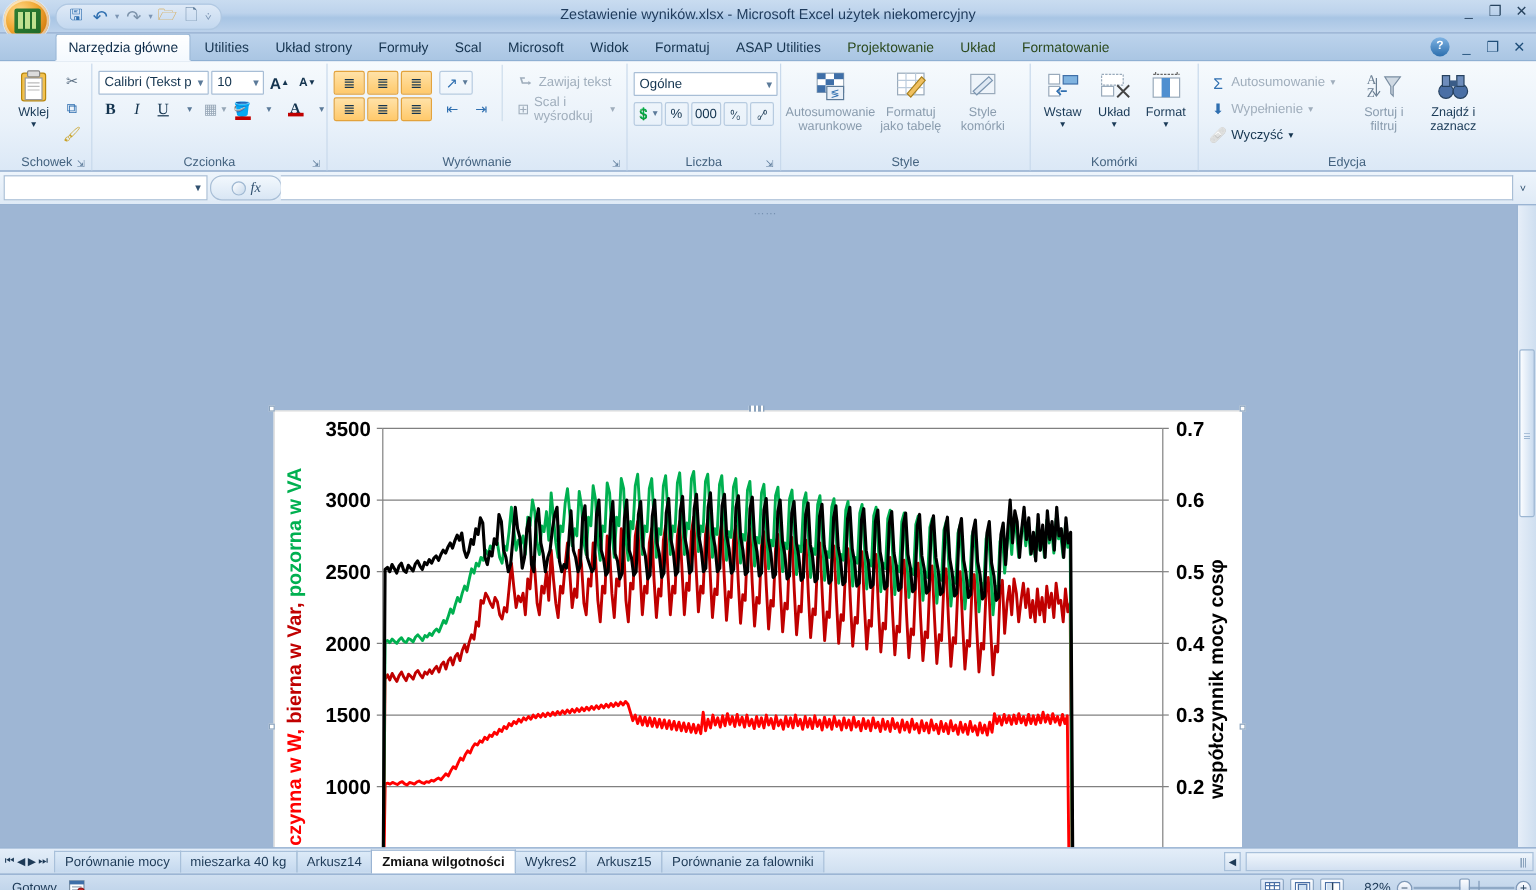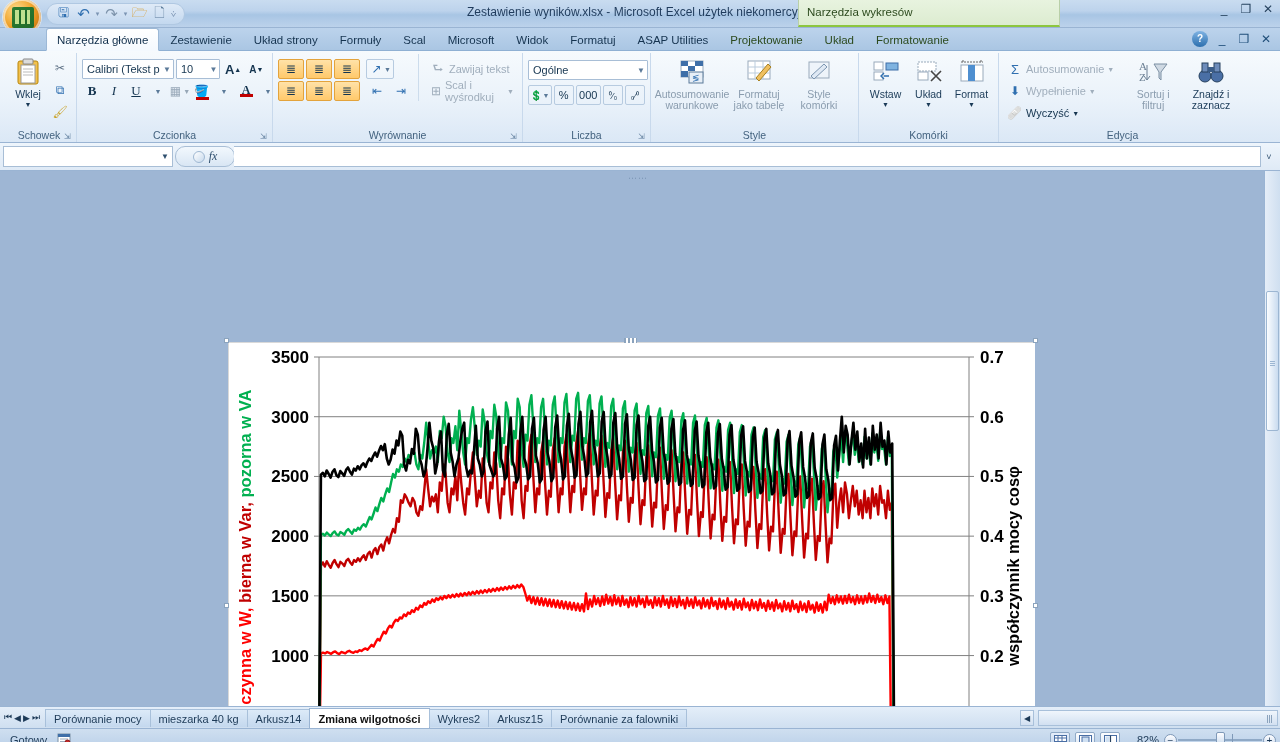--- a/index.html
+++ b/index.html
@@ -208,34 +208,31 @@
     <div class="qsep">▾</div>
     <div class="qbtn" style="color:#7d93ab;font-size:15px">↷</div>
     <div class="qsep">▾</div>
     <div class="qbtn" style="color:#d79a2b">🗁</div>
     <div class="qbtn" style="color:#5b7a99">🗋</div>
     <div class="qsep" style="font-size:9px">⩒</div>
   </div>
 
   <div class="win-title">Zestawienie wyników.xlsx - Microsoft Excel użytek niekomercyjny</div>
 
-  <div class="ctx-tab-band">
-    <span>Narzędzia wykresów</span>
-  </div>
 
   <div class="wbtns">
     <div>_</div>
     <div>❐</div>
     <div>✕</div>
   </div>
 </div>
 
 <div class="tabstrip">
   <div class="tab active">Narzędzia główne</div>
-  <div class="tab">Zestawienie</div>
+  <div class="tab">Utilities</div>
   <div class="tab">Układ strony</div>
   <div class="tab">Formuły</div>
   <div class="tab">Scal</div>
   <div class="tab">Microsoft</div>
   <div class="tab">Widok</div>
   <div class="tab">Formatuj</div>
   <div class="tab">ASAP Utilities</div>
   <div class="tab ctx">Projektowanie</div>
   <div class="tab ctx">Układ</div>
   <div class="tab ctx">Formatowanie</div>

